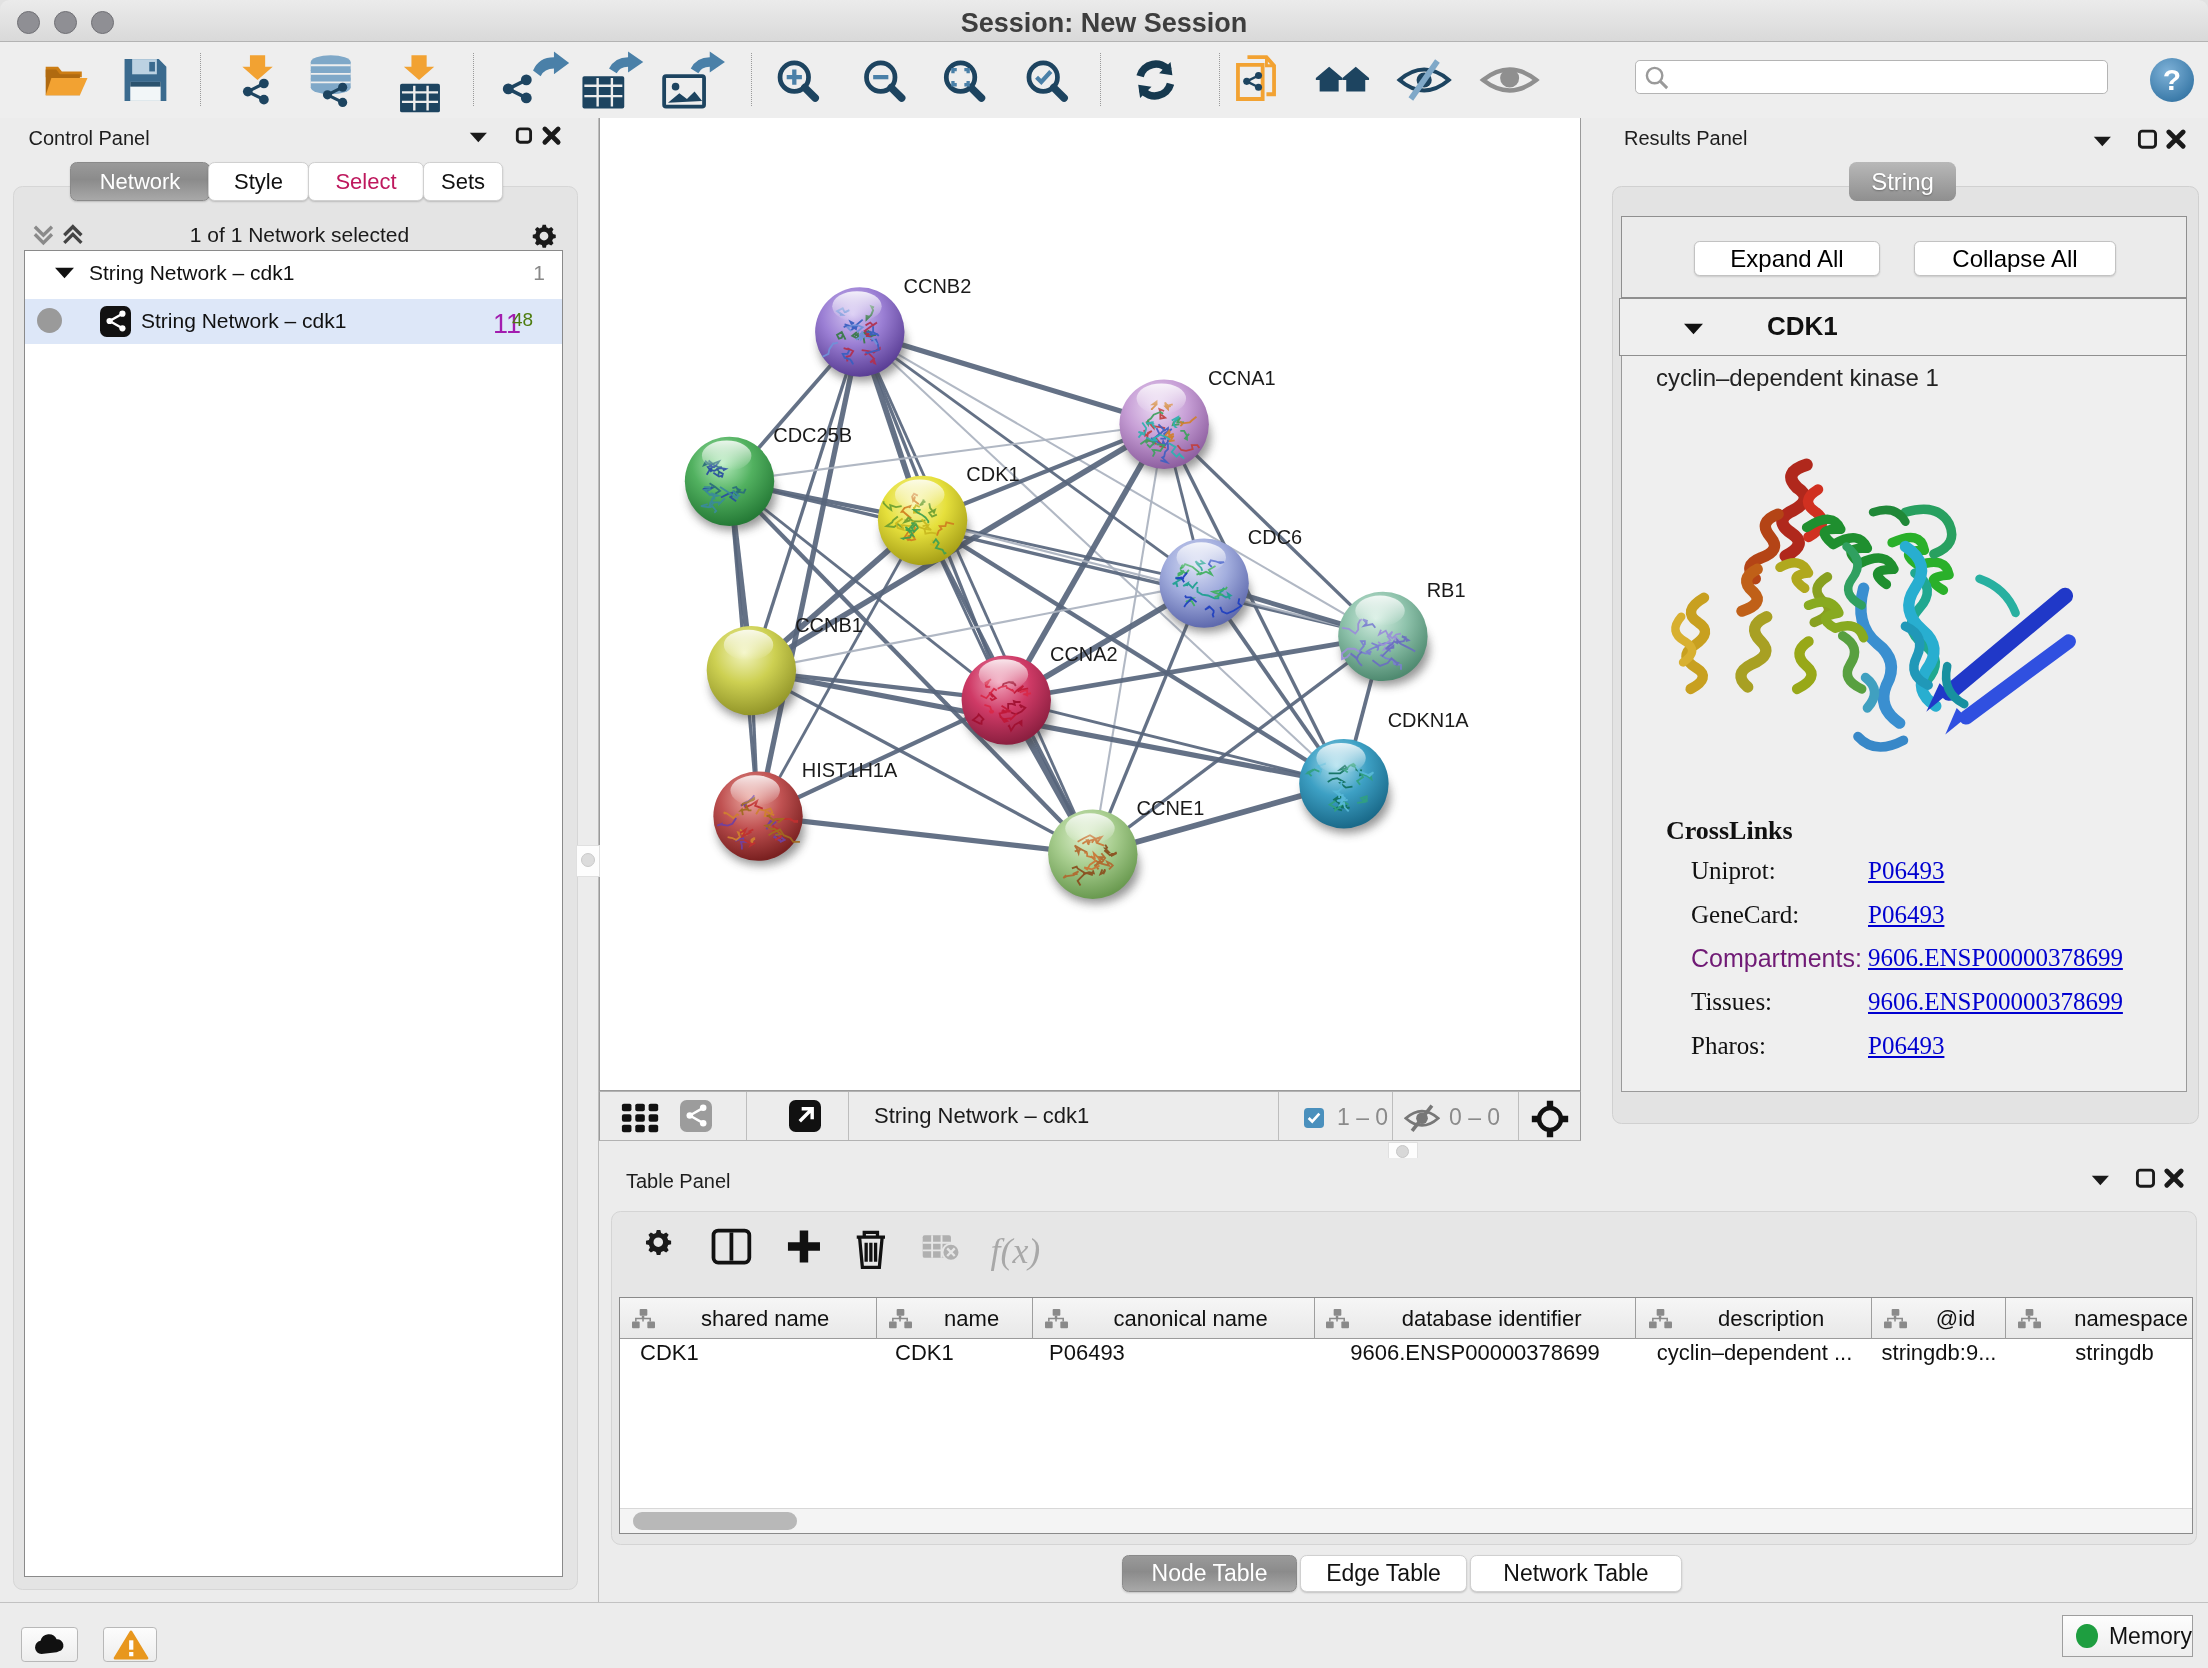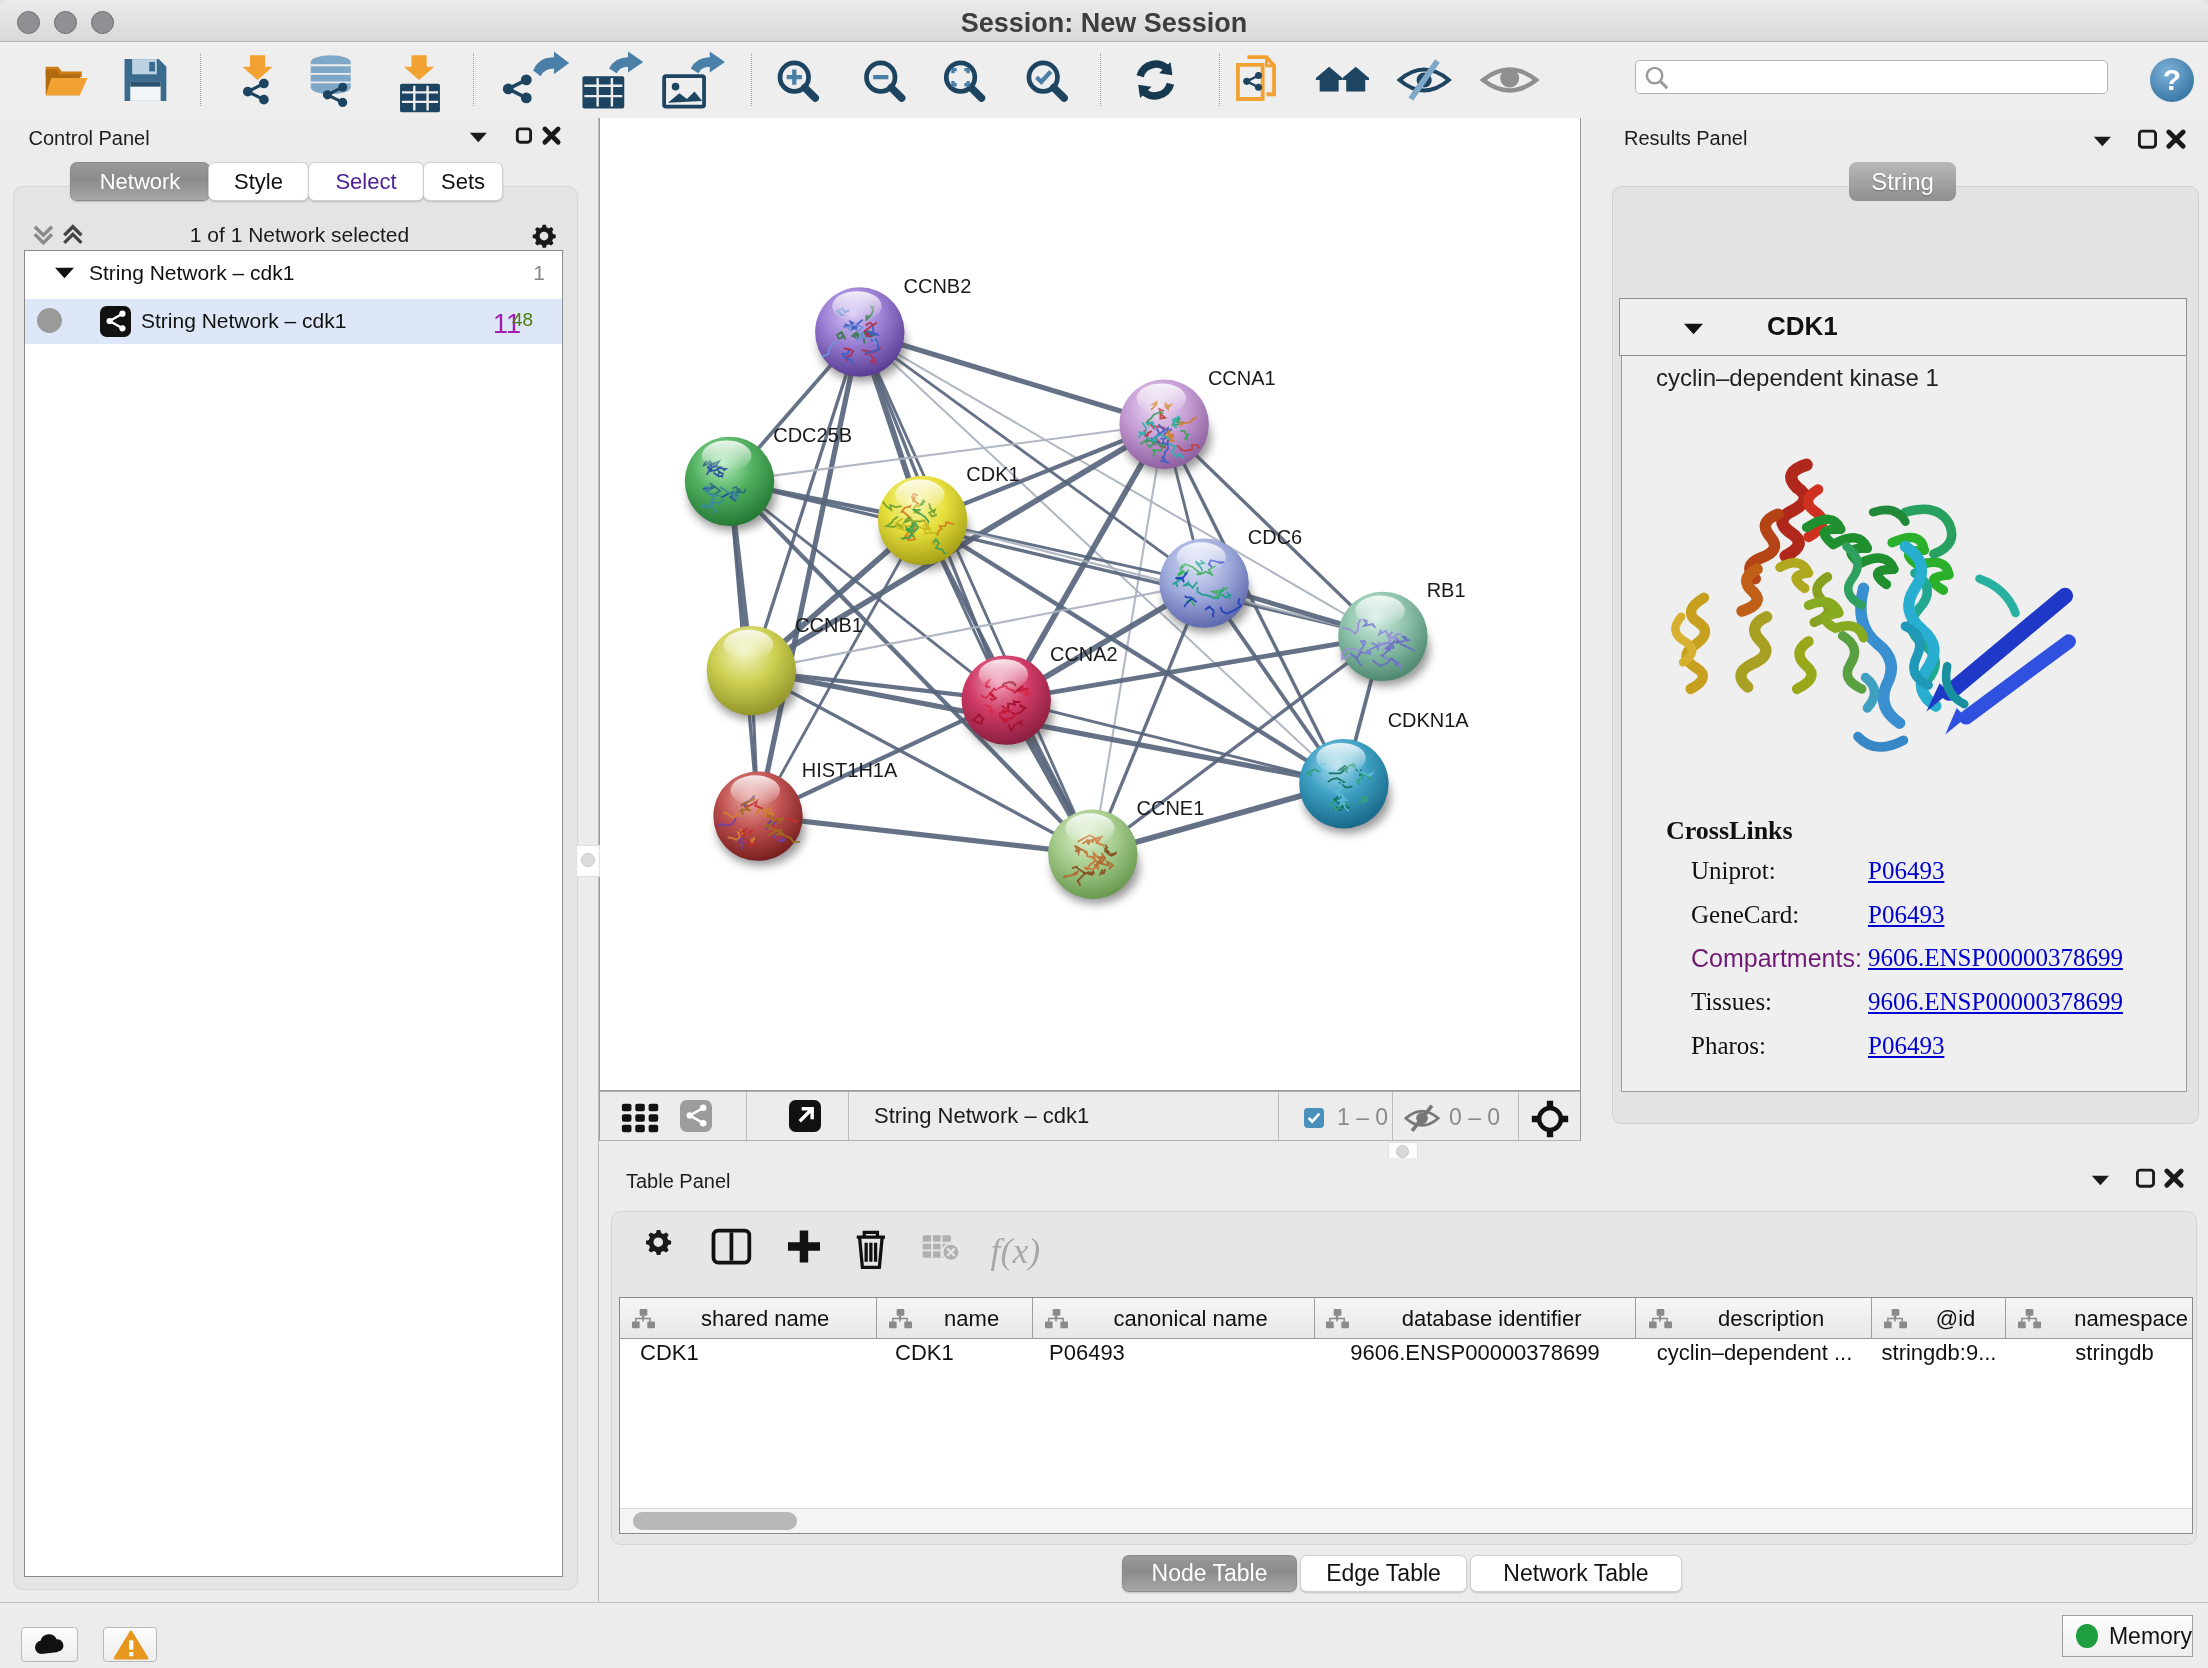--- a/index.html
+++ b/index.html
@@ -154,21 +154,21 @@
 <div class="abs panel-title" style="left:28.5px;top:8.6px">Control Panel</div>
 <svg class="abs" width="114" height="25" style="left:466px;top:5.7px" viewBox="0 0 120 26">
 <path d="M4 9 l9 10 9 -10 z" fill="#1a1a1a"></path>
 <rect x="54" y="5" width="14" height="14" fill="none" stroke="#1a1a1a" stroke-width="3" rx="3"></rect>
 <path d="M83 5 l14 14 m0 -14 l-14 14" stroke="#1a1a1a" stroke-width="5" stroke-linecap="round"></path>
 </svg>
 </div>
 <div class="abs" style="left:13.3px;top:186px;width:565px;height:1404px;background:#e4e4e4;border-radius:9.5px;border:1px solid #d6d6d6"></div>
 <div class="abs" style="left:70px;top:162px;width:140px;height:39px;background:linear-gradient(#9a9a9a,#8b8b8b 45%,#a8a8a8);color:#fff;border:1px solid #8a8a8a;border-radius:6.7px;font-size:22px;display:flex;align-items:center;justify-content:center;box-shadow:0 1px 1.9px rgba(0,0,0,0.18)">Network</div>
 <div class="abs" style="left:208px;top:162px;width:101px;height:39px;background:#fff;color:#111;border:1px solid #d0d0d0;border-radius:6.7px;font-size:22px;display:flex;align-items:center;justify-content:center;box-shadow:0 1px 1.9px rgba(0,0,0,0.18)">Style</div>
-<div class="abs" style="left:308px;top:162px;width:116px;height:39px;background:#fff;color:#4c1d95;border:1px solid #d0d0d0;border-radius:6.7px;font-size:22px;display:flex;align-items:center;justify-content:center;box-shadow:0 1px 1.9px rgba(0,0,0,0.18)">Select</div>
+<div class="abs" style="left:308px;top:162px;width:116px;height:39px;background:#fff;color:#be185d;border:1px solid #d0d0d0;border-radius:6.7px;font-size:22px;display:flex;align-items:center;justify-content:center;box-shadow:0 1px 1.9px rgba(0,0,0,0.18)">Select</div>
 <div class="abs" style="left:423px;top:162px;width:80px;height:39px;background:#fff;color:#111;border:1px solid #d0d0d0;border-radius:6.7px;font-size:22px;display:flex;align-items:center;justify-content:center;box-shadow:0 1px 1.9px rgba(0,0,0,0.18)">Sets</div>
 <svg class="abs" width="57" height="28.5" style="left:32px;top:221px" viewBox="0 0 60 30" stroke="#555" stroke-width="3.5" fill="none">
 <path d="M3 6 l9 9 9 -9 M3 14 l9 9 9 -9" stroke="#8a8a8a"></path>
 <path d="M34 15 l9 -9 9 9 M34 23 l9 -9 9 9" stroke="#444"></path>
   </svg>
 <div class="abs" style="left:0px;top:223px;width:599px;text-align:center;font-size:21px;color:#1a1a1a">1 of 1 Network selected</div>
 <svg class="abs" width="30" height="30" style="left:529px;top:221px" viewBox="0 0 24 24">
     <path fill="#1a1a1a" d="M12 8.5A3.5 3.5 0 1 0 12 15.5 3.5 3.5 0 0 0 12 8.5zm9.4 5,-2.2 .6a7 7 0 0 1 -.7 1.7l1.1 2-1.8 1.8-2-1.1a7 7 0 0 1 -1.7 .7l-.6 2.2h-2.6l-.6-2.2a7 7 0 0 1 -1.7 -.7l-2 1.1-1.8-1.8 1.1-2a7 7 0 0 1 -.7 -1.7l-2.2-.6v-2.6l2.2-.6a7 7 0 0 1 .7 -1.7l-1.1-2 1.8-1.8 2 1.1a7 7 0 0 1 1.7 -.7l.6-2.2h2.6l.6 2.2a7 7 0 0 1 1.7 .7l2-1.1 1.8 1.8-1.1 2a7 7 0 0 1 .7 1.7l2.2 .6z"></path>
   </svg>
 <div class="abs" style="left:24px;top:250px;width:539px;height:1327px;background:#fff;border:1.4px solid #8a8a8a">
@@ -598,20 +598,24 @@
 <div class="abs" style="left:1583px;top:623px;width:13.3px;height:13.3px;border-radius:50%;background:#dcdcdc;border:1px solid #cacaca"></div>
 <div class="abs" style="left:1581px;top:118px;width:628px;height:1041px;background:#ececec">
 <div class="abs panel-title" style="left:43px;top:8.6px">Results Panel</div>
 <svg class="abs" width="114" height="25" style="left:509px;top:11.4px" viewBox="0 0 120 26">
 <path d="M4 8 l9 10 9 -10 z" fill="#1a1a1a"></path>
 <rect x="52" y="2" width="17" height="17" fill="none" stroke="#1a1a1a" stroke-width="3" rx="3"></rect>
 <path d="M83 3 l15 15 m0 -15 l-15 15" stroke="#1a1a1a" stroke-width="5" stroke-linecap="round"></path>
 </svg>
 <div class="abs" style="left:31px;top:68px;width:587px;height:938px;background:#e3e3e3;border-radius:9.5px;border:1px solid #d0d0d0"></div>
 <div class="abs" style="left:268px;top:44px;width:107px;height:39px;background:linear-gradient(#b8b8b8,#8f8f8f);border-radius:7.6px;color:#fff;font-size:24px;display:flex;align-items:center;justify-content:center;text-shadow:0 1px 1.9px rgba(0,0,0,0.3)">String</div>
+<div class="abs" style="left:40px;top:98px;width:566px;height:82px;background:#ebebeb;border:1.4px solid #8f8f8f">
+<div class="abs" style="left:72px;top:24px;width:186px;height:35px;background:#fff;border:1px solid #c2c2c2;border-radius:5.7px;font-size:24px;display:flex;align-items:center;justify-content:center;box-shadow:0 1px 1.9px rgba(0,0,0,0.15)">Expand All</div>
+<div class="abs" style="left:292px;top:24px;width:202px;height:35px;background:#fff;border:1px solid #c2c2c2;border-radius:5.7px;font-size:24px;display:flex;align-items:center;justify-content:center;box-shadow:0 1px 1.9px rgba(0,0,0,0.15)">Collapse All</div>
+</div>
 <div class="abs" style="left:38px;top:180px;width:568px;height:58px;background:#efefef;border:1.4px solid #8f8f8f">
 <svg width="25" height="19" style="position:absolute;left:61px;top:21px" viewBox="0 0 26 20">
         <path d="M3 4 l10 11 10 -11z" fill="#111"></path>
       </svg>
 <div style="position:absolute;left:147px;top:12.4px;font-size:26px;font-weight:bold;color:#111">CDK1</div>
 </div>
 <div class="abs" style="left:40px;top:238px;width:566px;height:736px;background:#efefef;border:1.4px solid #9a9a9a;border-top:none">
 <div style="position:absolute;left:34px;top:7.6px;font-size:24px;color:#222">cyclin–dependent kinase 1</div>
 
 </div>

